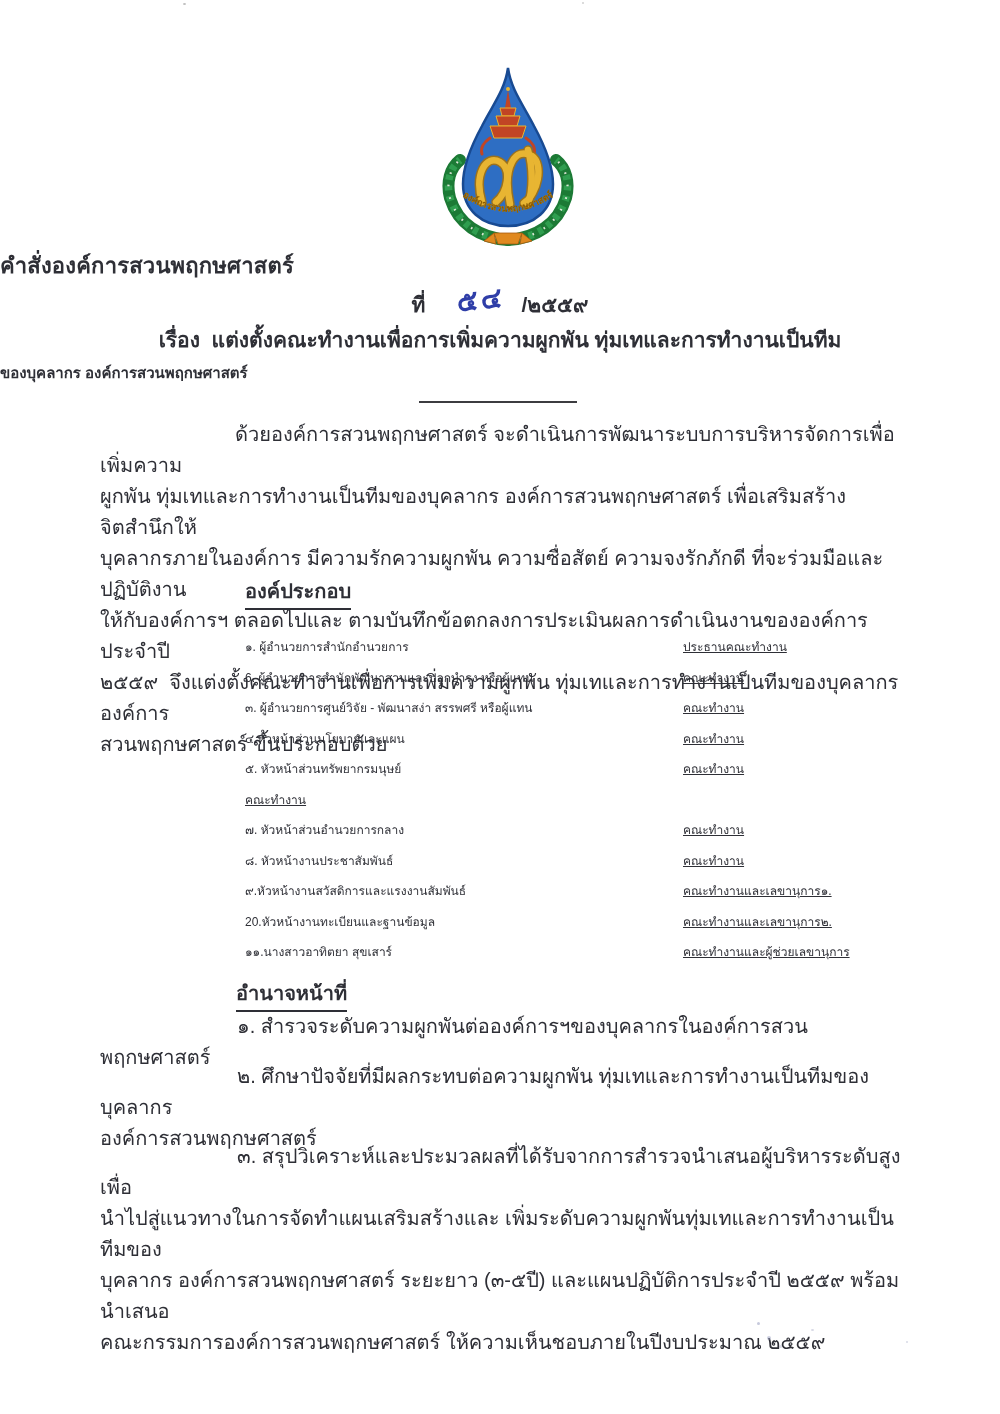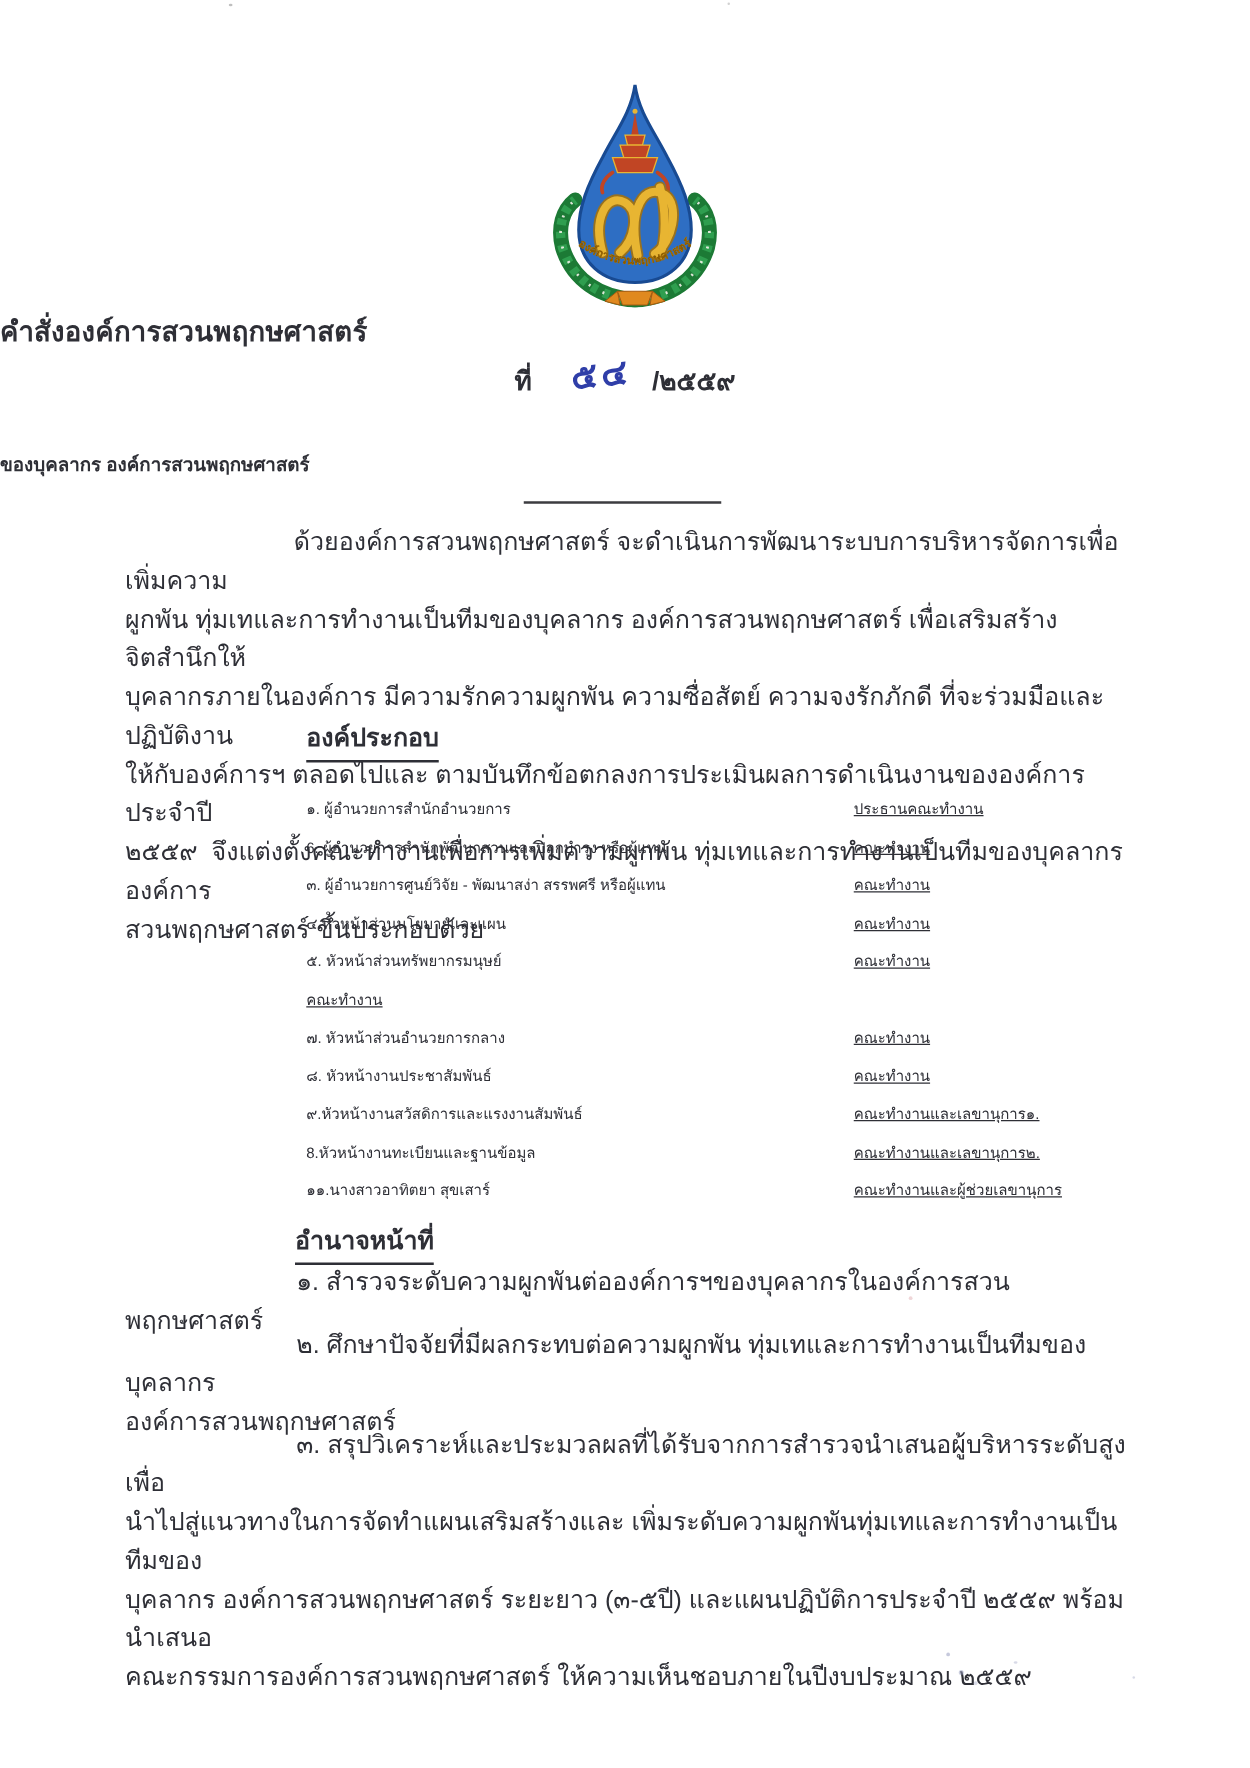--- a/index.html
+++ b/index.html
@@ -133,20 +133,21 @@
   </div>
 
   <div class="doc-title">คำสั่งองค์การสวนพฤกษศาสตร์</div>
 
   <div class="doc-number">
     <span class="prefix">ที่</span>
     <span class="handwritten">๕๔</span>
     <span>/๒๕๕๙</span>
   </div>
 
+  <div class="subject1">เรื่อง&nbsp; แต่งตั้งคณะทำงานเพื่อการเพิ่มความผูกพัน ทุ่มเทและการทำงานเป็นทีม</div>
   <div class="subject2">ของบุคลากร องค์การสวนพฤกษศาสตร์</div>
 
   <div class="divider"></div>
 
   <p class="para preamble">ด้วยองค์การสวนพฤกษศาสตร์ จะดำเนินการพัฒนาระบบการบริหารจัดการเพื่อเพิ่มความ
 ผูกพัน ทุ่มเทและการทำงานเป็นทีมของบุคลากร องค์การสวนพฤกษศาสตร์ เพื่อเสริมสร้างจิตสำนึกให้
 บุคลากรภายในองค์การ มีความรักความผูกพัน ความซื่อสัตย์ ความจงรักภักดี ที่จะร่วมมือและปฏิบัติงาน
 ให้กับองค์การฯ ตลอดไปและ ตามบันทึกข้อตกลงการประเมินผลการดำเนินงานขององค์การ ประจำปี
 ๒๕๕๙&nbsp; จึงแต่งตั้งคณะทำงานเพื่อการเพิ่มความผูกพัน ทุ่มเทและการทำงานเป็นทีมของบุคลากร องค์การ
 สวนพฤกษศาสตร์ ขึ้นประกอบด้วย</p>
@@ -195,21 +196,21 @@
         <span class="org-name">๘. หัวหน้างานประชาสัมพันธ์</span>
         <span class="org-role">คณะทำงาน</span>
       </div>
 
       <div class="org-row">
         <span class="org-name">๙.หัวหน้างานสวัสดิการและแรงงานสัมพันธ์</span>
         <span class="org-role">คณะทำงานและเลขานุการ๑.</span>
       </div>
 
       <div class="org-row">
-        <span class="org-name">8.หัวหน้างานทะเบียนและฐานข้อมูล</span>
+        <span class="org-name">20.หัวหน้างานทะเบียนและฐานข้อมูล</span>
         <span class="org-role">คณะทำงานและเลขานุการ๒.</span>
       </div>
 
       <div class="org-row">
         <span class="org-name">๑๑.นางสาวอาทิตยา สุขเสาร์</span>
         <span class="org-role">คณะทำงานและผู้ช่วยเลขานุการ</span>
       </div>
     </div>
 
   <h3 class="section-heading h-duties">

